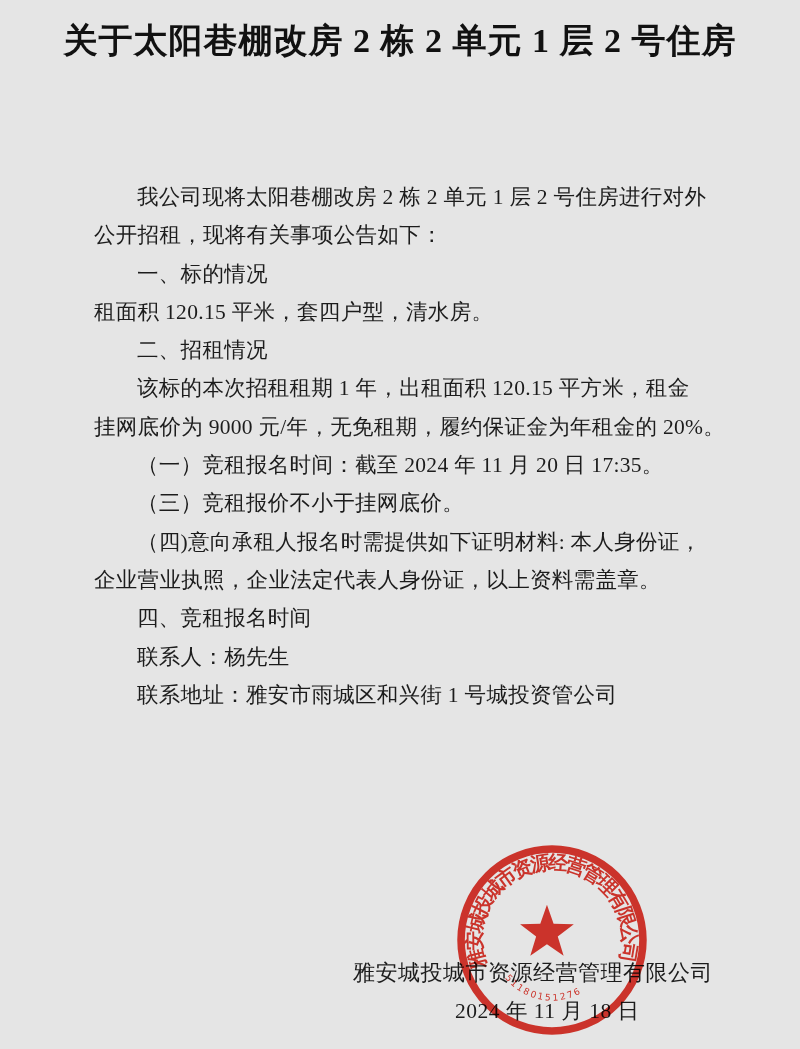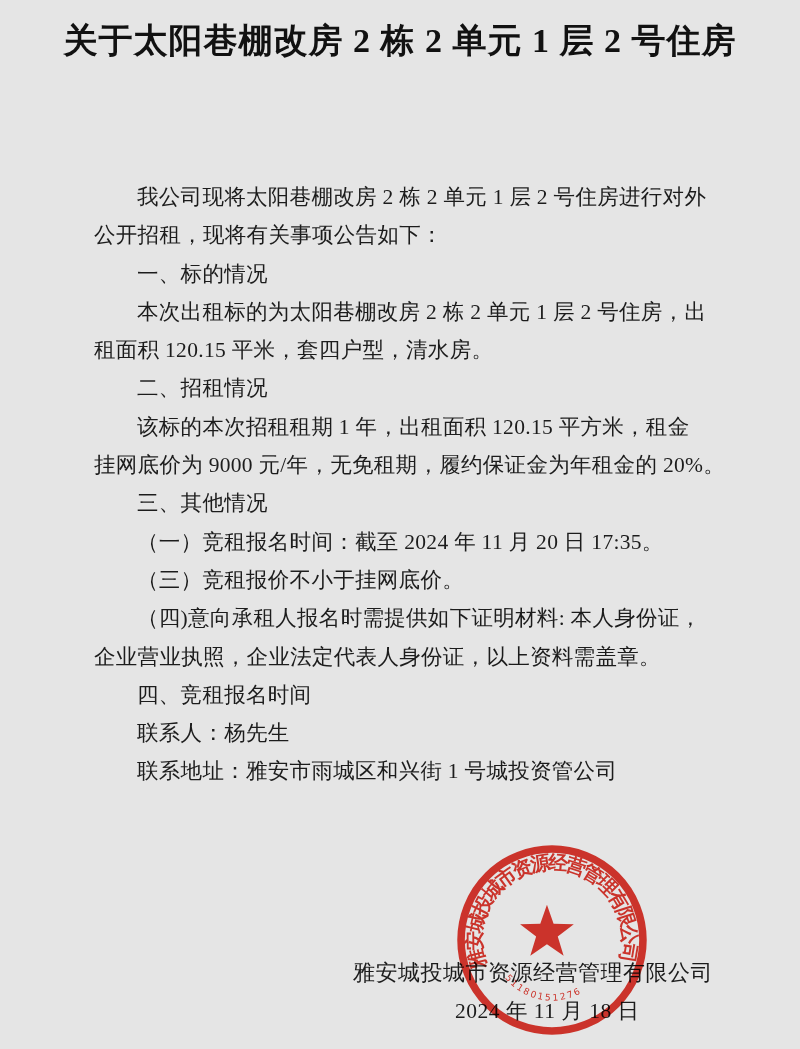--- a/index.html
+++ b/index.html
@@ -72,26 +72,24 @@
 <body>
 
 <div class="page">
 
   <h1 class="doc-title"><span>关于太阳巷棚改房 2 栋 2 单元 1 层 2 号住房</span><br></h1>
 
   <div class="body-text" id="body-lines">
       <div class="line indent">我公司现将太阳巷棚改房 2 栋 2 单元 1 层 2 号住房进行对外</div>
       <div class="line">公开招租，现将有关事项公告如下：</div>
       <div class="line indent">一、标的情况</div>
-      <div class="line indent">本次出租标的为太阳巷棚改房 2 栋 2 单元 1 层 2 号住房，出</div>
       <div class="line">租面积 120.15 平米，套四户型，清水房。</div>
       <div class="line indent">二、招租情况</div>
       <div class="line indent">该标的本次招租租期 1 年，出租面积 120.15 平方米，租金</div>
       <div class="line">挂网底价为 9000 元/年，无免租期，履约保证金为年租金的 20%。</div>
-      <div class="line indent">三、其他情况</div>
       <div class="line indent">（一）竞租报名时间：截至 2024 年 11 月 20 日 17:35。</div>
       <div class="line indent">（三）竞租报价不小于挂网底价。</div>
       <div class="line indent">（四)意向承租人报名时需提供如下证明材料: 本人身份证，</div>
       <div class="line">企业营业执照，企业法定代表人身份证，以上资料需盖章。</div>
       <div class="line indent">四、竞租报名时间</div>
       <div class="line indent">联系人：杨先生</div>
       <div class="line indent">联系地址：雅安市雨城区和兴街 1 号城投资管公司</div>
     </div>
 
   <div class="sign-company">雅安城投城市资源经营管理有限公司</div>

